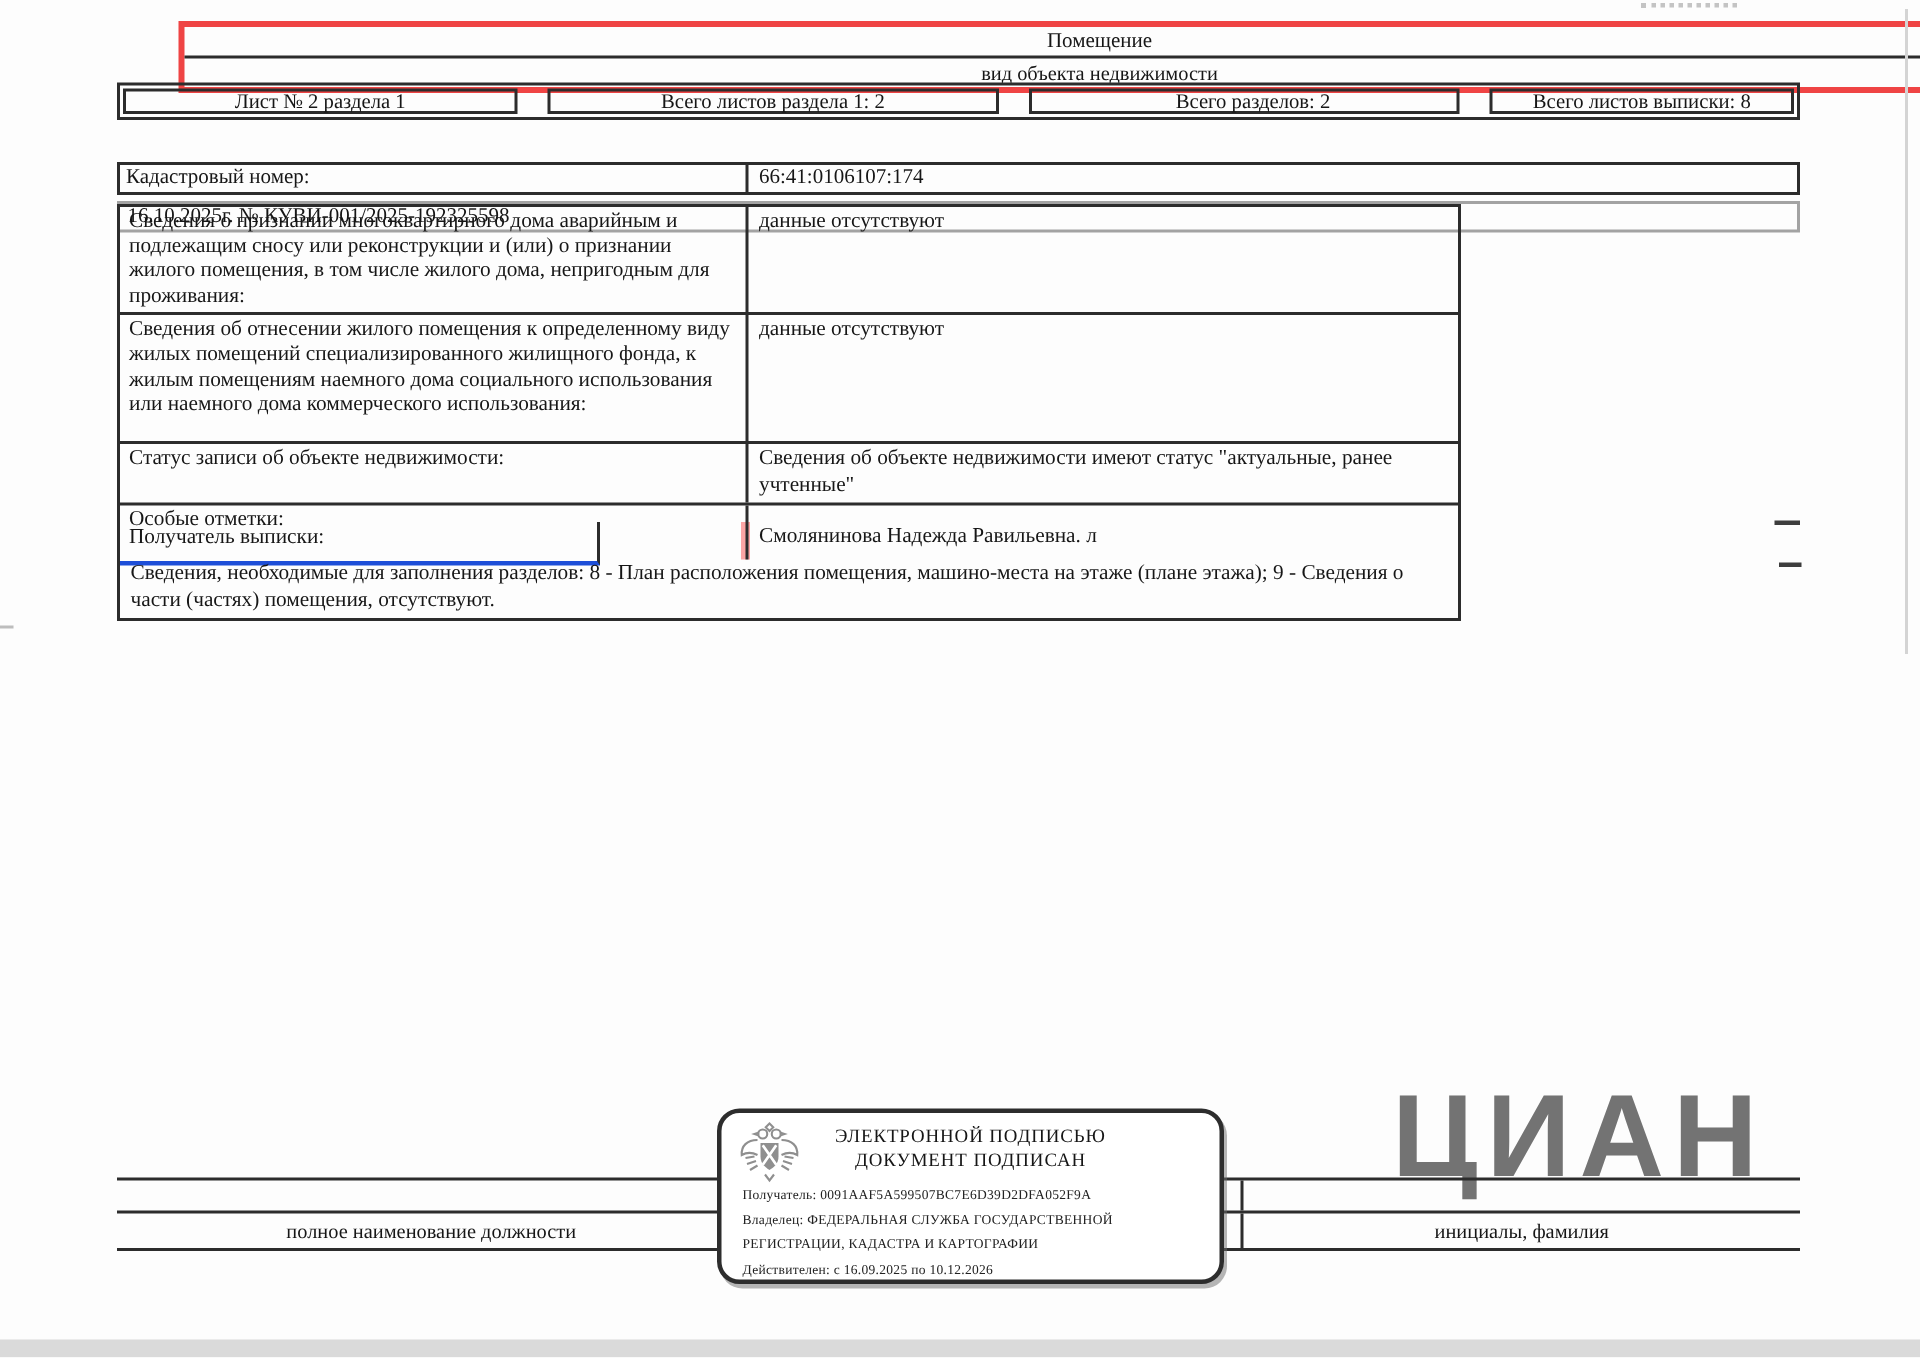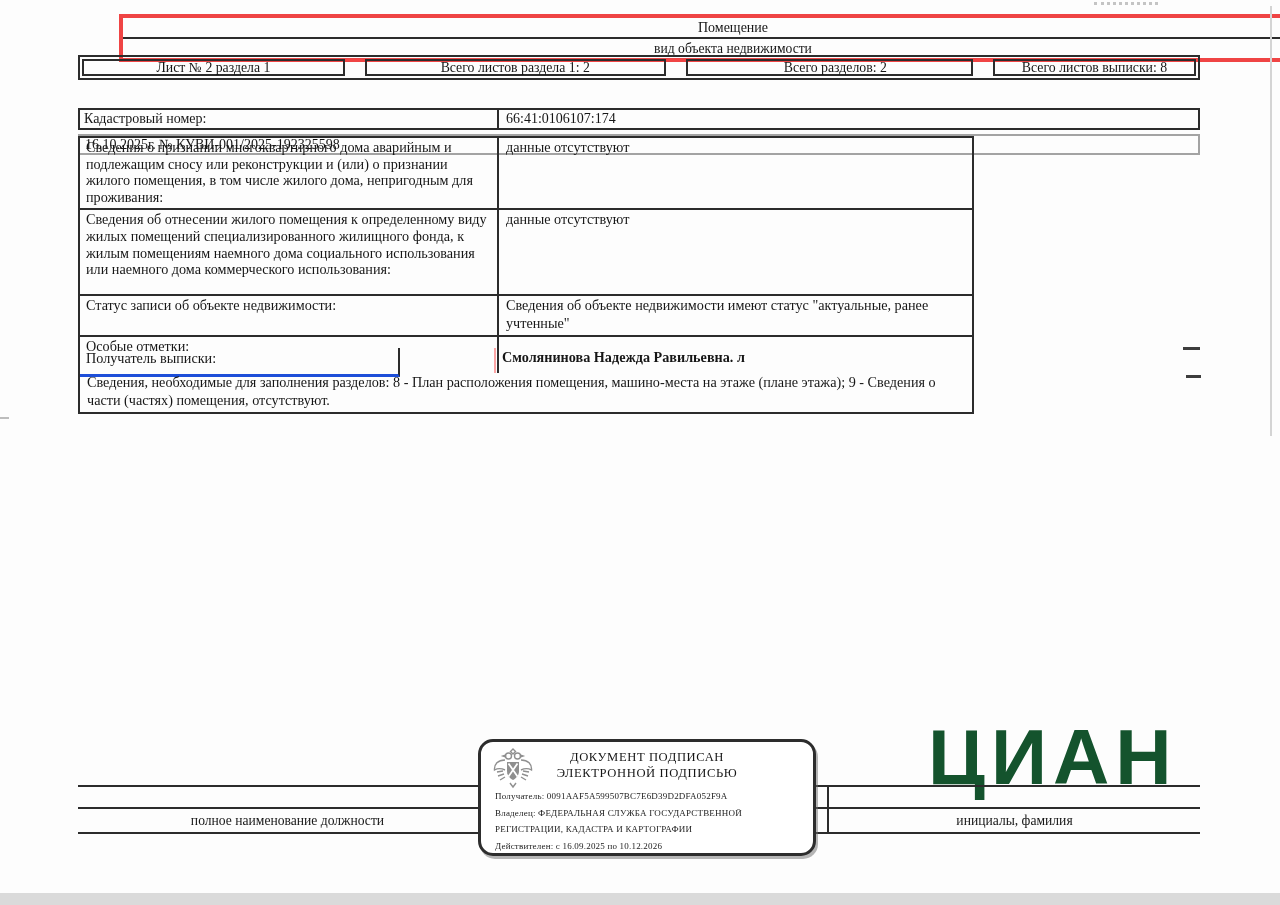--- a/index.html
+++ b/index.html
@@ -32,22 +32,22 @@
   .mlabel{width:419px;border-right:2px solid #2c2c2c;padding:1px 6px 3px;font-size:14.2px;
           line-height:16.6px;box-sizing:border-box;}
   .mvalue{flex:1;padding:1px 7px 3px;font-size:14.2px;line-height:17.5px;}
   .h-r1{min-height:68px;} .h-r2{min-height:84px;} .h-r3{min-height:20px;} .h-r4{min-height:36px;}
 
   
   .receiver{left:78px;top:348px;width:1122px;height:36px;}
   .rec-label-box{position:absolute;left:0;top:0;width:322px;height:29px;
                  border-left:2px solid #2c2c2c;border-right:2px solid #2c2c2c;
                  border-bottom:3px solid #1d4ed8;padding:2px 6px;font-size:14.2px;box-sizing:border-box;}
-  .rec-value{position:absolute;left:416px;top:0;height:24px;border-left:2px solid #fca5a5;
-             padding:1px 0 0 6px;font-size:14.2px;font-weight:bold;}
+  .rec-value{position:absolute;left:416px;top:0;height:24px;border-left:6px solid #fca5a5;
+             padding:1px 0 0 6px;font-size:14.2px;}
   .dash{position:absolute;background:#3d3d3d;height:3px;}
   .dash-a{left:1183px;top:347px;width:17px;}
   .dash-b{left:1186px;top:375px;width:15px;}
 
   
   .bottom-table{left:78px;top:785px;width:1122px;border-top:2px solid #2c2c2c;
                 border-bottom:2px solid #2c2c2c;z-index:2;}
   .brow{display:flex;height:20px;}
   .brow.second{height:23px;border-top:2px solid #2c2c2c;}
   .bcol1{width:419px;display:flex;align-items:center;justify-content:center;font-size:13.6px;box-sizing:border-box;text-align:center;}
@@ -57,21 +57,21 @@
 
   
   .stamp{left:478px;top:739px;width:338px;height:117px;background:#fff;border:3px solid #2d2d2d;
          border-radius:15px;box-shadow:2px 3px 0 rgba(110,110,110,.5);z-index:5;}
   .stamp-titles{margin-top:7px;text-align:center;font-size:12.6px;letter-spacing:.6px;line-height:16px;}
   .stamp-small{margin:7px 0 0 14px;font-size:9px;letter-spacing:.2px;line-height:16.5px;color:#222;}
   .emblem{position:absolute;left:12px;top:5px;width:40px;height:42px;}
 
   
   .watermark{left:928px;top:712px;z-index:0;font-family:"Liberation Sans",sans-serif;
-             font-weight:bold;font-size:78px;letter-spacing:6px;color:#14532d;user-select:none;}
+             font-weight:bold;font-size:78px;letter-spacing:6px;color:#737373;user-select:none;}
   .scan-strip{left:0;top:893px;width:1280px;height:12px;background:#dadada;}
   .scan-line-right{left:1270px;top:6px;width:2px;height:430px;background:#d4d4d4;}
   .smudge{left:1094px;top:2px;width:64px;height:0;border-top:3px dotted #c4c4c4;}
   .left-speck{left:0;top:417px;width:9px;height:2px;background:#bdbdbd;}
 </style>
 </head>
 <body>
 
 <div class="page">
 
@@ -146,22 +146,22 @@
         <path d="M12 13 C5 13 1 17 1.5 23 C5 21 9 21.5 12 23"></path>
         <path d="M28 13 C35 13 39 17 38.5 23 C35 21 31 21.5 28 23"></path>
         <path d="M4 25 l6 -1 M5 29 l6 -2 M7 33 l5 -3"></path>
         <path d="M36 25 l-6 -1 M35 29 l-6 -2 M33 33 l-5 -3"></path>
         <path d="M17 36 l3 4 3 -4"></path>
       </g>
       <path d="M14 15 h12 v9 c0 5 -3.5 7.5 -6 9 c-2.5 -1.5 -6 -4 -6 -9 z" fill="#8f8f8f"></path>
       <path d="M15.5 16.5 l9 13 M24.5 16.5 l-9 13" stroke="#ffffff" stroke-width="1.8"></path>
     </svg>
     <div class="stamp-titles">
+      <div>ЭЛЕКТРОННОЙ ПОДПИСЬЮ</div>
       <div>ДОКУМЕНТ ПОДПИСАН</div>
-      <div>ЭЛЕКТРОННОЙ ПОДПИСЬЮ</div>
     </div>
     <div class="stamp-small">
       <div>Получатель: 0091AAF5A599507BC7E6D39D2DFA052F9A</div>
       <div>Владелец: ФЕДЕРАЛЬНАЯ СЛУЖБА ГОСУДАРСТВЕННОЙ</div>
       <div>РЕГИСТРАЦИИ, КАДАСТРА И КАРТОГРАФИИ</div>
       <div>Действителен: с 16.09.2025 по 10.12.2026</div>
     </div>
   </div>
 
   <div class="abs scan-strip"></div>

